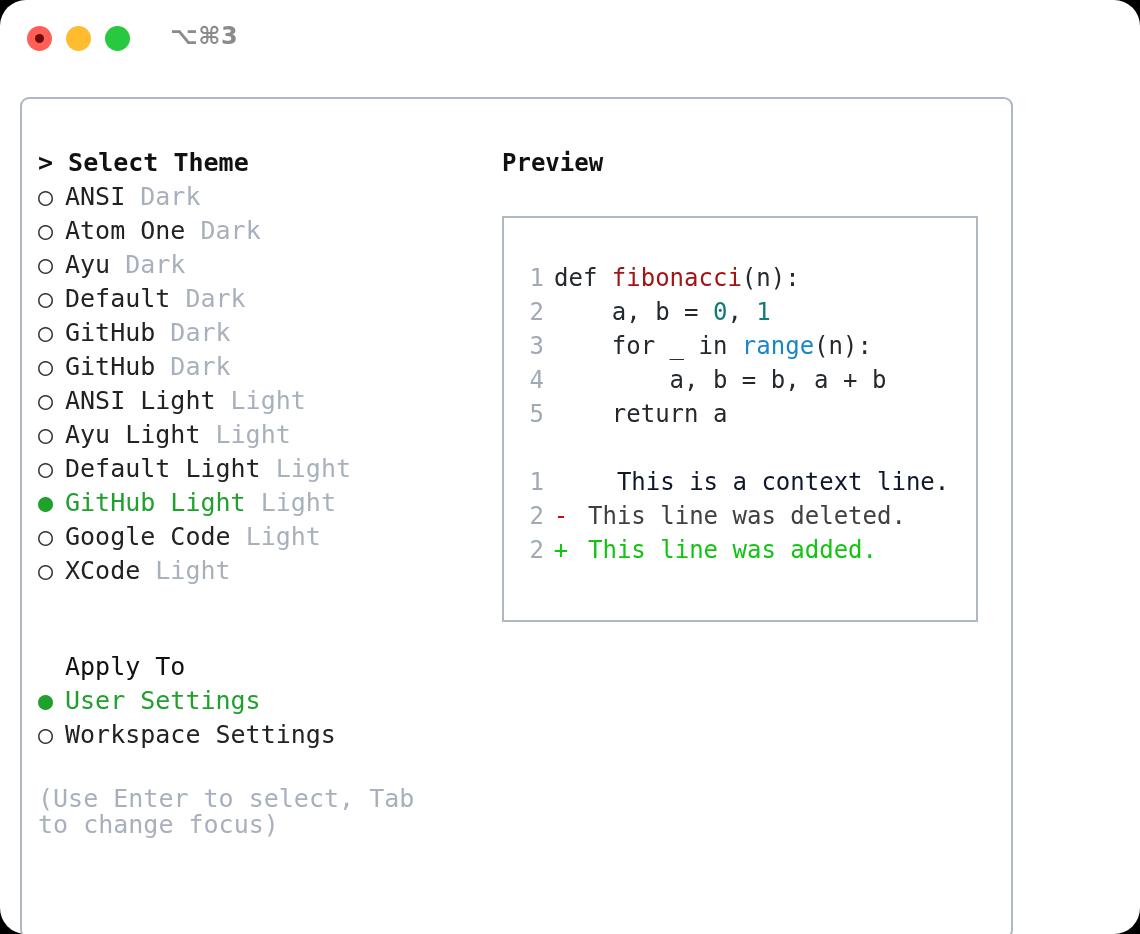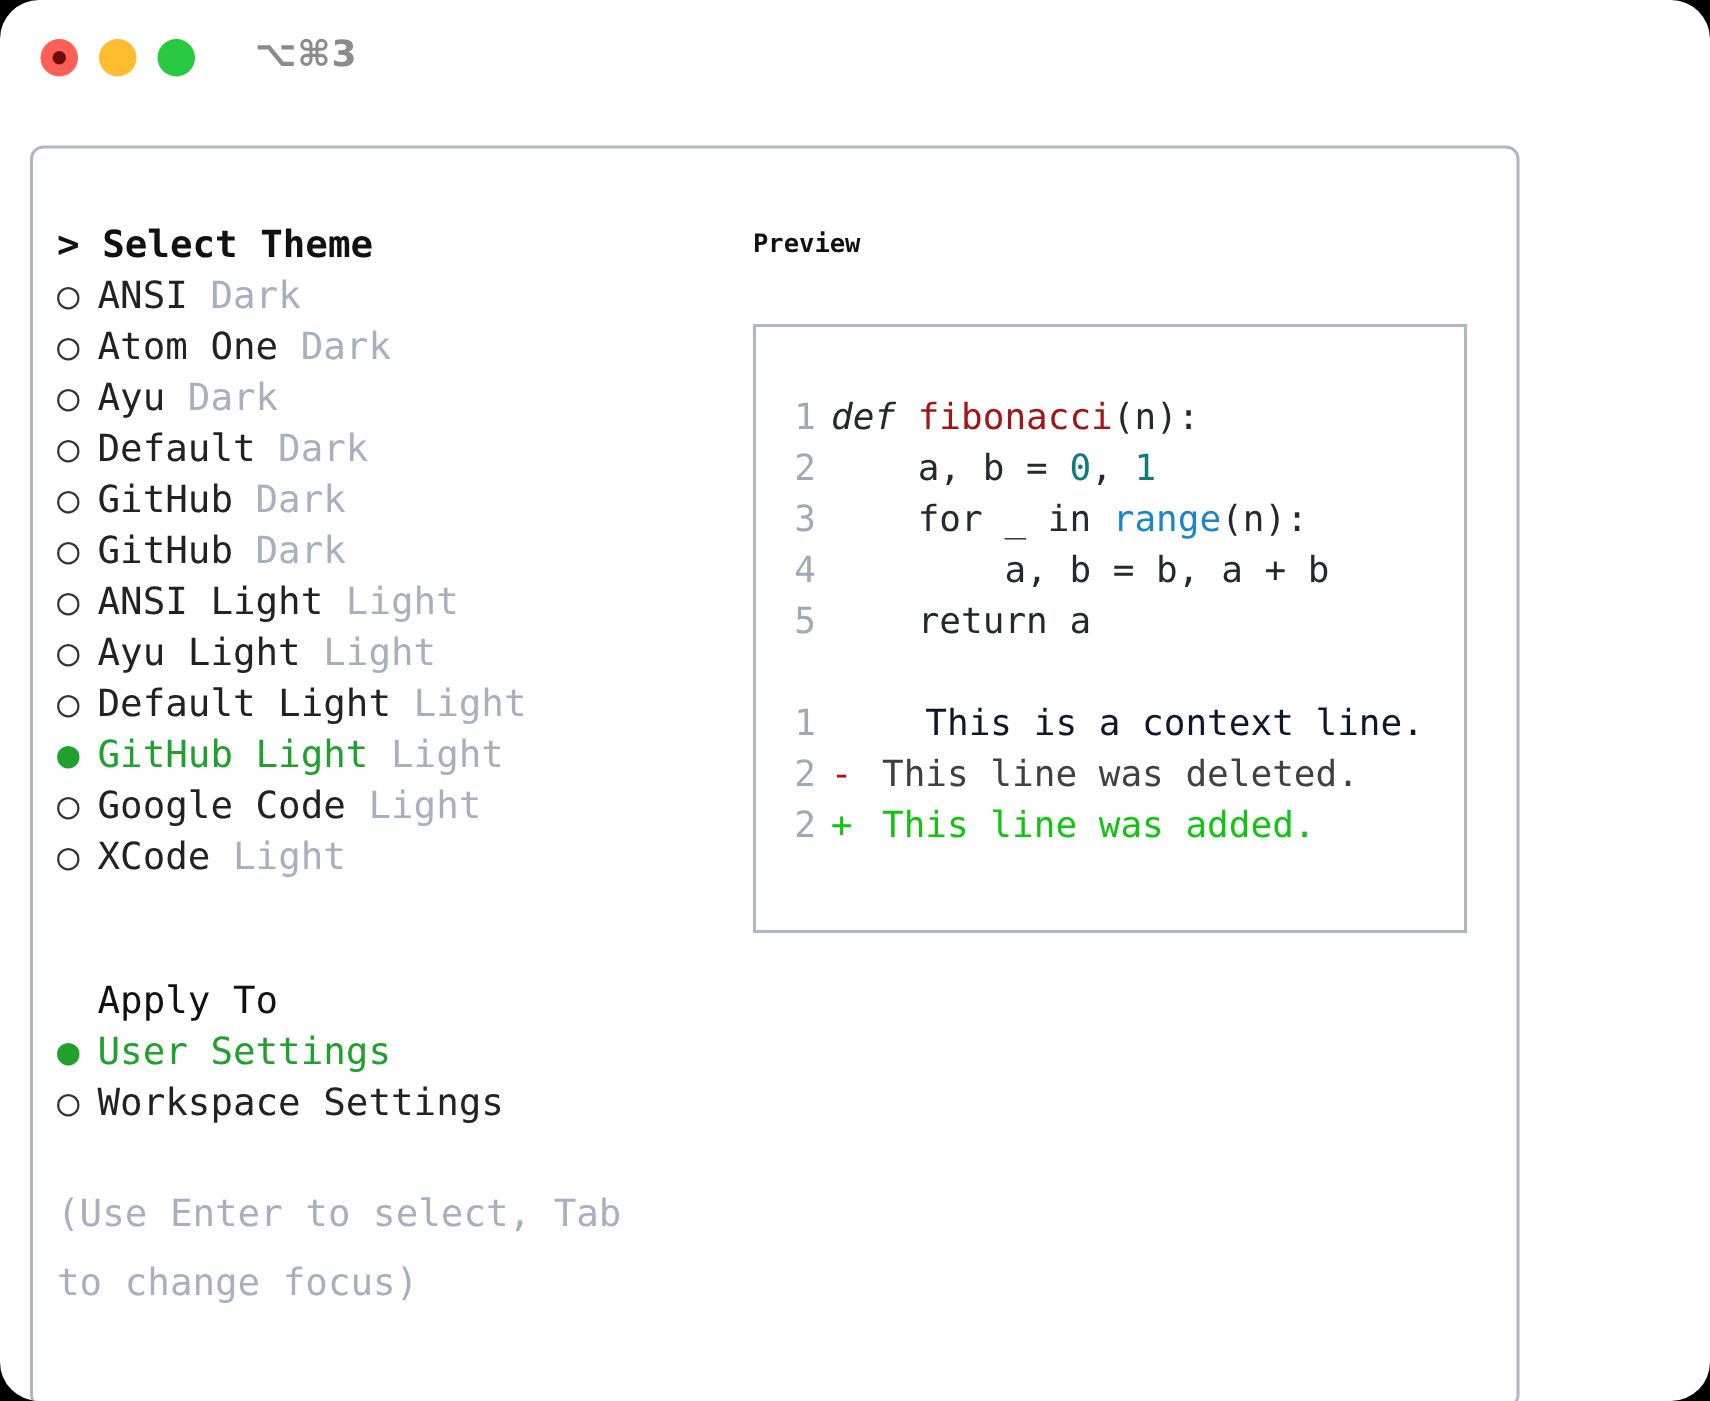--- a/index.html
+++ b/index.html
@@ -127,34 +127,34 @@
   .opt-cat {
     color: #a8b0bd;
     margin-left: 0;
   }
 
   .spacer-line { height: 34px; }
 
   .hint {
     margin-top: 34px;
     font-size: 25px;
-    line-height: 46px;
+    line-height: 26px;
     color: #a8b0bd;
     width: 400px;
   }
 
   
   .right-col {
     position: absolute;
     left: 480px;
     top: 47px;
     width: 490px;
   }
   .preview-title {
-    font-size: 17px;
+    font-size: 24px;
     line-height: 34px;
     font-weight: bold;
     color: #111111;
   }
   .code-box {
     margin-top: 36px;
     width: 476px;
     height: 406px;
     border: 2px solid #aeb7c2;
     box-sizing: border-box;
@@ -176,21 +176,21 @@
     color: #a0aab5;
     padding-right: 0;
   }
   .diffmark {
     width: 34px;
     flex: 0 0 34px;
     text-align: center;
   }
   .codetext { padding-left: 10px; color: #24292e; }
 
-  .tok-kw    { color: #24292e; font-style: italic; }
+  .tok-kw    { color: #24292e; }
   .tok-fn    { color: #a31515; }
   .tok-num   { color: #0f7c78; }
   .tok-call  { color: #1a86c8; }
   .tok-plain { color: #24292e; }
 
   .diff-ctx  { color: #0f172a; }
   .diff-del  { color: #404040; }
   .diff-add  { color: #12c412; }
   .mark-del  { color: #c40c0c; }
   .mark-add  { color: #12c412; }

